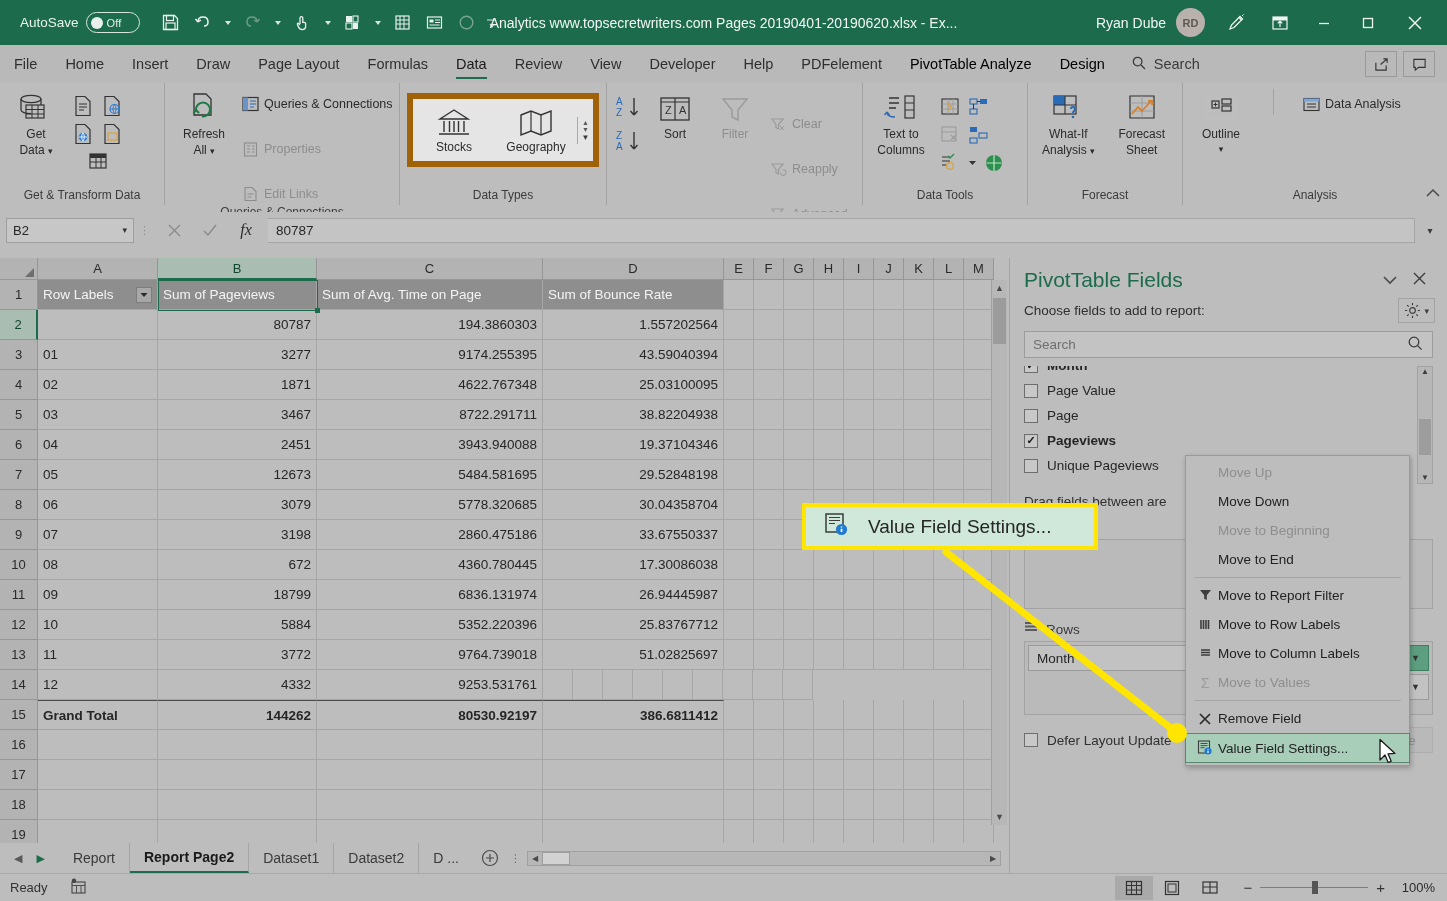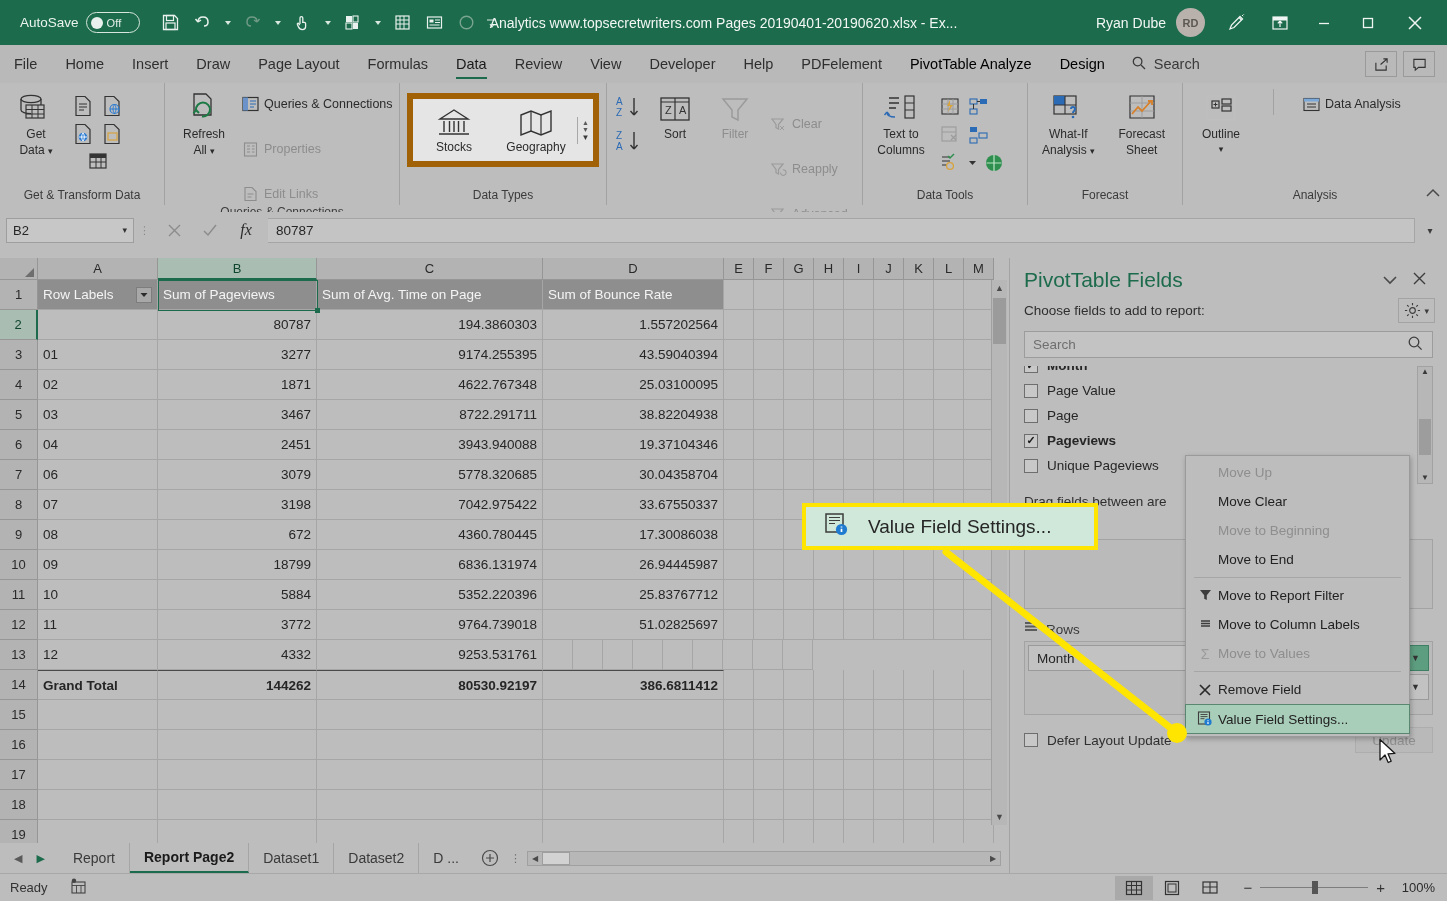--- a/index.html
+++ b/index.html
@@ -902,41 +902,56 @@
           <div class="cell" style="width:30px"></div>
           <div class="cell" style="width:30px"></div>
           <div class="cell" style="width:30px"></div>
           <div class="cell" style="width:30px"></div>
           <div class="cell" style="width:30px"></div>
           <div class="cell" style="width:30px"></div>
           <div class="cell" style="width:30px"></div>
           <div class="cell" style="width:30px"></div>
       </div>
 
+      <div class="row">
+        <div class="cell" style="width:120px">05</div>
+        <div class="cell num" style="width:159px">12673</div>
+        <div class="cell num" style="width:226px">5484.581695</div>
+        <div class="cell num" style="width:181px">29.52848198</div>
+        <div class="cell" style="width:30px"></div>
+          <div class="cell" style="width:30px"></div>
+          <div class="cell" style="width:30px"></div>
+          <div class="cell" style="width:30px"></div>
+          <div class="cell" style="width:30px"></div>
+          <div class="cell" style="width:30px"></div>
+          <div class="cell" style="width:30px"></div>
+          <div class="cell" style="width:30px"></div>
+          <div class="cell" style="width:30px"></div>
+      </div>
 
       <div class="row">
         <div class="cell" style="width:120px">06</div>
         <div class="cell num" style="width:159px">3079</div>
         <div class="cell num" style="width:226px">5778.320685</div>
         <div class="cell num" style="width:181px">30.04358704</div>
         <div class="cell" style="width:30px"></div>
           <div class="cell" style="width:30px"></div>
           <div class="cell" style="width:30px"></div>
           <div class="cell" style="width:30px"></div>
           <div class="cell" style="width:30px"></div>
           <div class="cell" style="width:30px"></div>
           <div class="cell" style="width:30px"></div>
           <div class="cell" style="width:30px"></div>
           <div class="cell" style="width:30px"></div>
       </div>
 
       <div class="row">
         <div class="cell" style="width:120px">07</div>
         <div class="cell num" style="width:159px">3198</div>
-        <div class="cell num" style="width:226px">7042.975422</div>
+        <div class="cell num" style="width:226px">2860.475186</div>
         <div class="cell num" style="width:181px">33.67550337</div>
         <div class="cell" style="width:30px"></div>
           <div class="cell" style="width:30px"></div>
           <div class="cell" style="width:30px"></div>
           <div class="cell" style="width:30px"></div>
           <div class="cell" style="width:30px"></div>
           <div class="cell" style="width:30px"></div>
           <div class="cell" style="width:30px"></div>
           <div class="cell" style="width:30px"></div>
           <div class="cell" style="width:30px"></div>
@@ -1329,38 +1344,46 @@
     </div>
   </div>
 
   <div class="ctxmenu">
     <div class="mi dim">
       <span class="mico"></span>
       <span>Move Up</span>
     </div>
     <div class="mi">
       <span class="mico"></span>
-      <span>Move Clear</span>
+      <span>Move Down</span>
     </div>
     <div class="mi dim">
       <span class="mico"></span>
       <span>Move to Beginning</span>
     </div>
     <div class="mi">
       <span class="mico"></span>
       <span>Move to End</span>
     </div>
     <div class="msep"></div>
     <div class="mi">
       <span class="mico">
           <svg width="13" height="13" viewBox="0 0 13 13">
             <path d="M1 1h11l-4.2 5.2V11L5.2 9.7V6.2z" fill="#3d3d3d"></path>
           </svg>
         </span>
       <span>Move to Report Filter</span>
+    </div>
+    <div class="mi">
+      <span class="mico">
+          <svg width="13" height="13" viewBox="0 0 13 13">
+            <path d="M2 2v9M4.5 2v9M7 2v9M9.5 2v9" stroke="#3d3d3d" stroke-width="1.6"></path>
+          </svg>
+        </span>
+      <span>Move to Row Labels</span>
     </div>
     <div class="mi">
       <span class="mico">
           <svg width="13" height="13" viewBox="0 0 13 13">
             <path d="M2 3h9M2 5.5h9M2 8h9" stroke="#3d3d3d" stroke-width="1.6"></path>
           </svg>
         </span>
       <span>Move to Column Labels</span>
     </div>
     <div class="mi dim">

